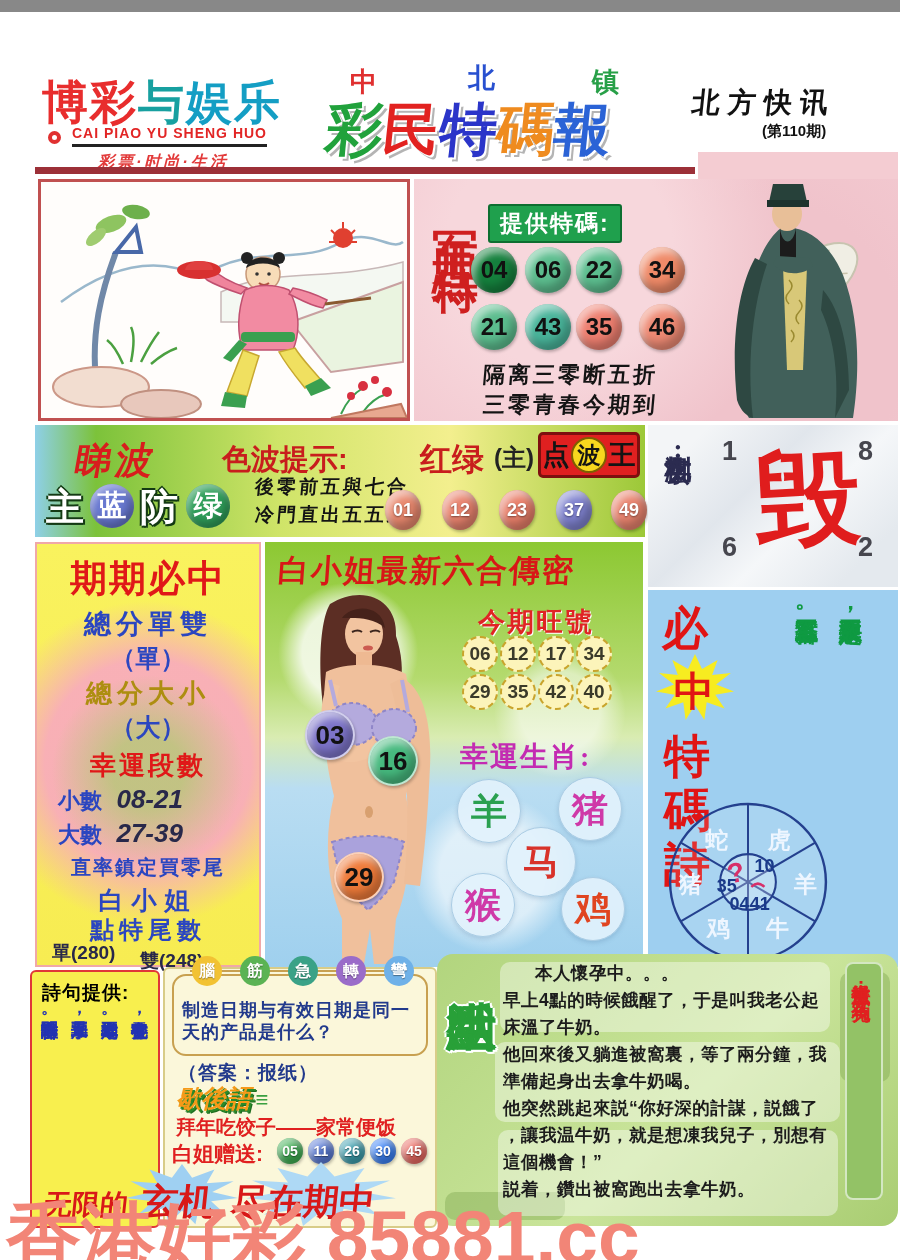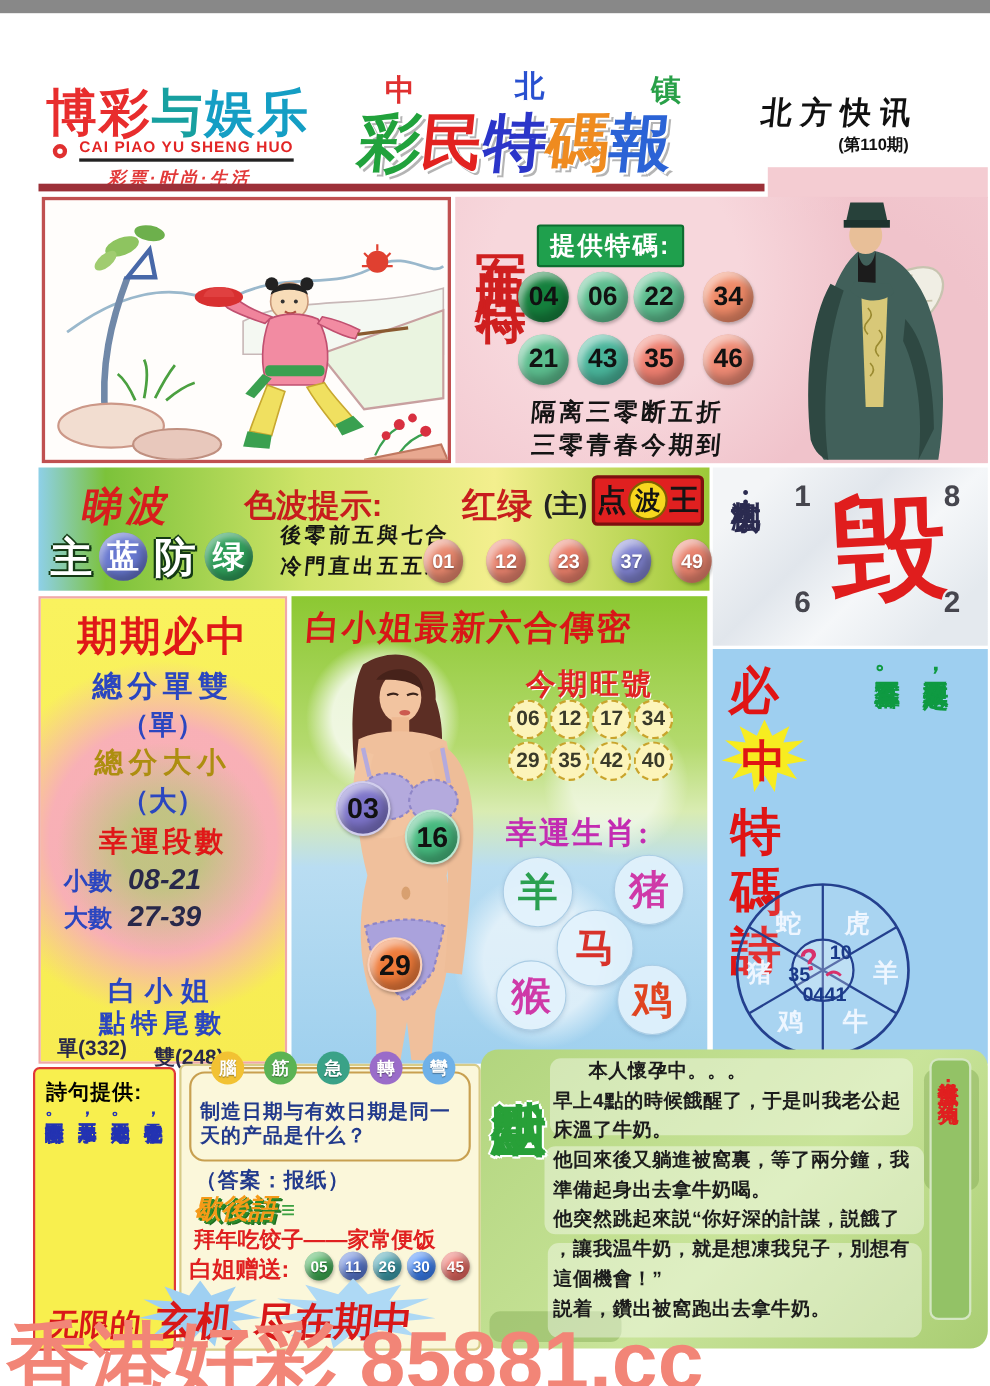--- a/index.html
+++ b/index.html
@@ -262,23 +262,24 @@
   <div class="abs qiqi-line blue" style="left:35px;top:699px;font-size:25px;">（大）</div>
   <div class="abs qiqi-line red" style="left:35px;top:736px;font-size:26px;letter-spacing:3px;">幸運段數</div>
   <div class="abs" style="left:58px;top:772px;">
     <span class="blue" style="font-size:22px;font-weight:900;">小數</span>
     <span style="font-size:26px;font-weight:900;font-style:italic;color:#28284a;margin-left:10px;">08-21</span>
   </div>
   <div class="abs" style="left:58px;top:806px;">
     <span class="blue" style="font-size:22px;font-weight:900;">大數</span>
     <span style="font-size:26px;font-weight:900;font-style:italic;color:#28284a;margin-left:10px;">27-39</span>
   </div>
+  <div class="abs qiqi-line blue" style="left:35px;top:842px;font-size:20px;letter-spacing:2px;">直率鎮定買零尾</div>
   <div class="abs qiqi-line blue" style="left:35px;top:872px;font-size:25px;letter-spacing:8px;">白小姐</div>
   <div class="abs qiqi-line blue" style="left:35px;top:902px;font-size:24px;letter-spacing:5px;">點特尾數</div>
-  <div class="abs" style="left:52px;top:928px;font-size:19px;font-weight:900;color:#28284a;">單(332)</div>
+  <div class="abs" style="left:52px;top:928px;font-size:19px;font-weight:900;color:#28284a;">單(280)</div>
   <div class="abs" style="left:140px;top:936px;font-size:19px;font-weight:900;color:#28284a;">雙(248)</div>
 
   <div class="abs center-panel" style="left:265px;top:530px;width:378px;height:425px;"></div>
   <div class="abs bxj-title" style="left:278px;top:538px;">白小姐最新六合傳密</div>
   <div class="abs" style="left:272px;top:572px;">
     <svg width="185" height="380" viewBox="0 0 185 380">
       <path d="M58,20 C90,0 126,14 124,52 C136,88 128,118 114,142 L98,92 C82,102 70,122 60,164 C46,120 44,44 58,20Z" fill="#5c2e24"></path>
       <ellipse cx="92" cy="50" rx="19" ry="23" fill="#f2c4a0"></ellipse>
       <path d="M70,34 C80,20 110,20 113,44 C100,32 80,34 70,34Z" fill="#46221a"></path>
       <path d="M80,48 q6,-3 10,0 M98,48 q6,-3 10,0" stroke="#3a241c" stroke-width="2" fill="none"></path>

